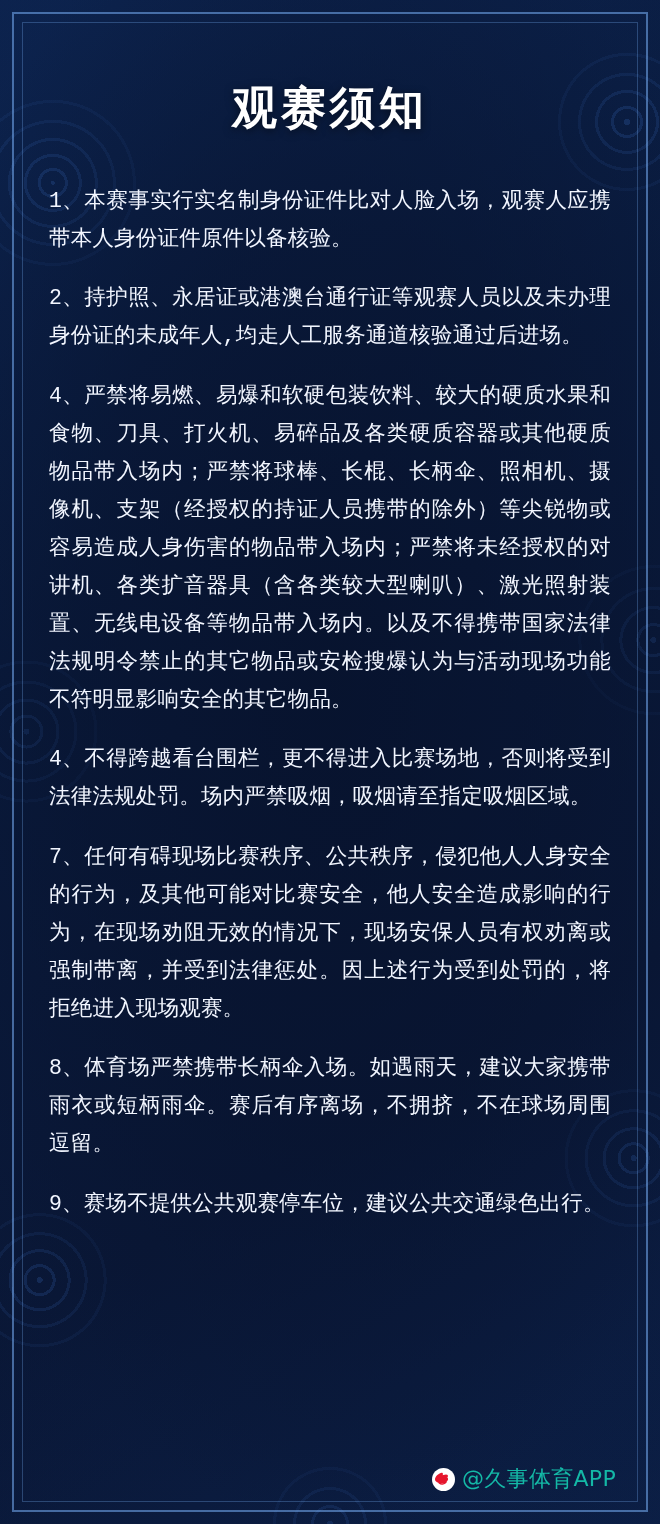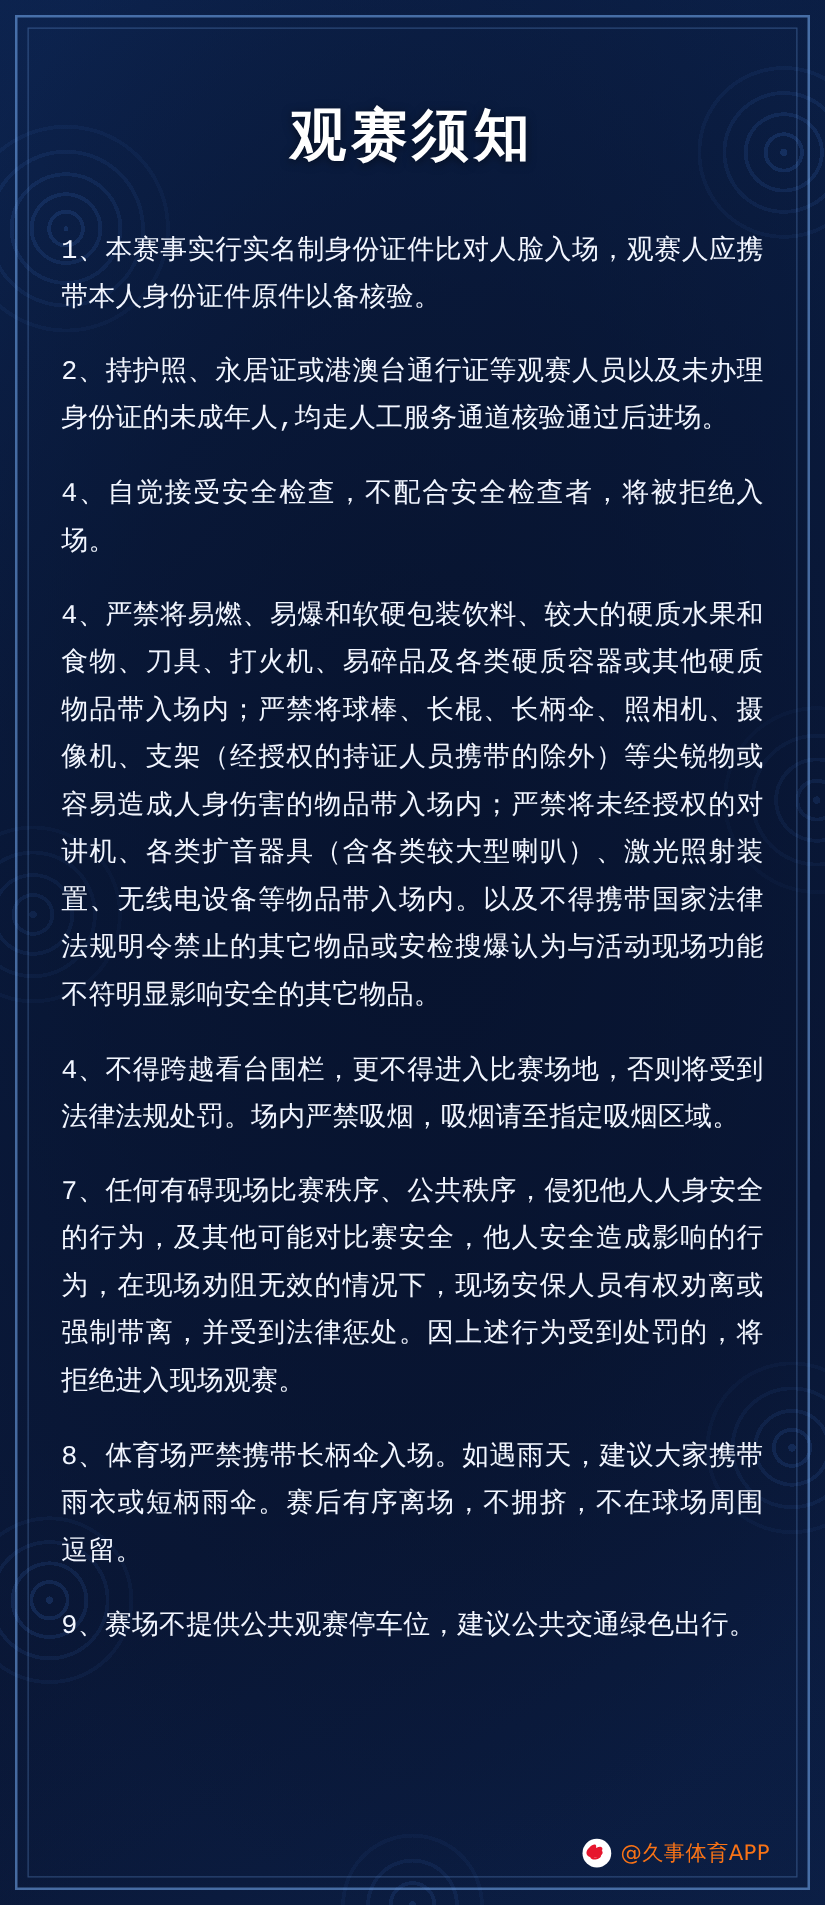--- a/index.html
+++ b/index.html
@@ -130,41 +130,40 @@
     height: 23px;
     border-radius: 50%;
     background: #ffffff;
     display: flex;
     align-items: center;
     justify-content: center;
     flex: 0 0 auto;
   }
   .weibo-icon svg { display: block; }
   .footer-text {
-    color: #f97316;
+    color: #14b8a6;
     font-family: "DejaVu Sans", "Liberation Sans", sans-serif;
-    font-size: 17px;
+    font-size: 22px;
     letter-spacing: 0.3px;
   }
 </style>
 </head>
 <body>
 
 <div class="bg"></div>
 <div class="bg-vignette"></div>
 <div class="frame-outer"></div>
 <div class="frame-inner"></div>
 
 <div class="content">
   <h1 class="title">观赛须知</h1>
 
   <div class="rules">
     <p class="rule">1、本赛事实行实名制身份证件比对人脸入场，观赛人应携带本人身份证件原件以备核验。</p>
     <p class="rule">2、持护照、永居证或港澳台通行证等观赛人员以及未办理身份证的未成年人,均走人工服务通道核验通过后进场。</p>
-    <p class="rule">4、自觉接受安全检查，不配合安全检查者，将被拒绝入场。</p>
     <p class="rule">4、严禁将易燃、易爆和软硬包装饮料、较大的硬质水果和食物、刀具、打火机、易碎品及各类硬质容器或其他硬质物品带入场内；严禁将球棒、长棍、长柄伞、照相机、摄像机、支架（经授权的持证人员携带的除外）等尖锐物或容易造成人身伤害的物品带入场内；严禁将未经授权的对讲机、各类扩音器具（含各类较大型喇叭）、激光照射装置、无线电设备等物品带入场内。以及不得携带国家法律法规明令禁止的其它物品或安检搜爆认为与活动现场功能不符明显影响安全的其它物品。</p>
     <p class="rule">4、不得跨越看台围栏，更不得进入比赛场地，否则将受到法律法规处罚。场内严禁吸烟，吸烟请至指定吸烟区域。</p>
     <p class="rule">7、任何有碍现场比赛秩序、公共秩序，侵犯他人人身安全的行为，及其他可能对比赛安全，他人安全造成影响的行为，在现场劝阻无效的情况下，现场安保人员有权劝离或强制带离，并受到法律惩处。因上述行为受到处罚的，将拒绝进入现场观赛。</p>
     <p class="rule">8、体育场严禁携带长柄伞入场。如遇雨天，建议大家携带雨衣或短柄雨伞。赛后有序离场，不拥挤，不在球场周围逗留。</p>
     <p class="rule">9、赛场不提供公共观赛停车位，建议公共交通绿色出行。</p>
   </div>
 </div>
 
 <div class="footer">
   <span class="weibo-icon">

